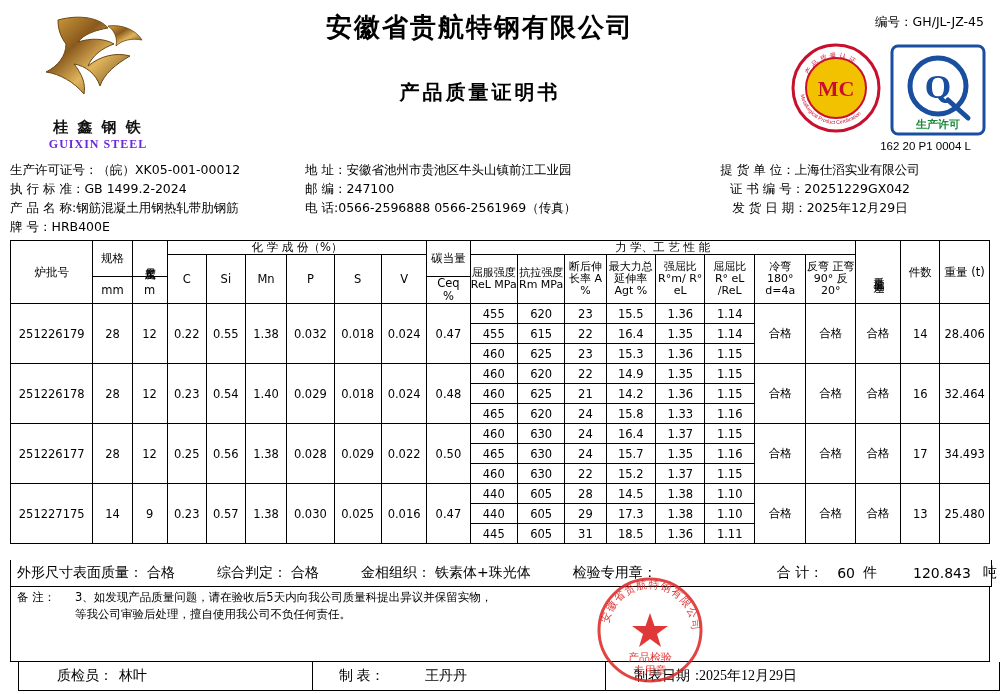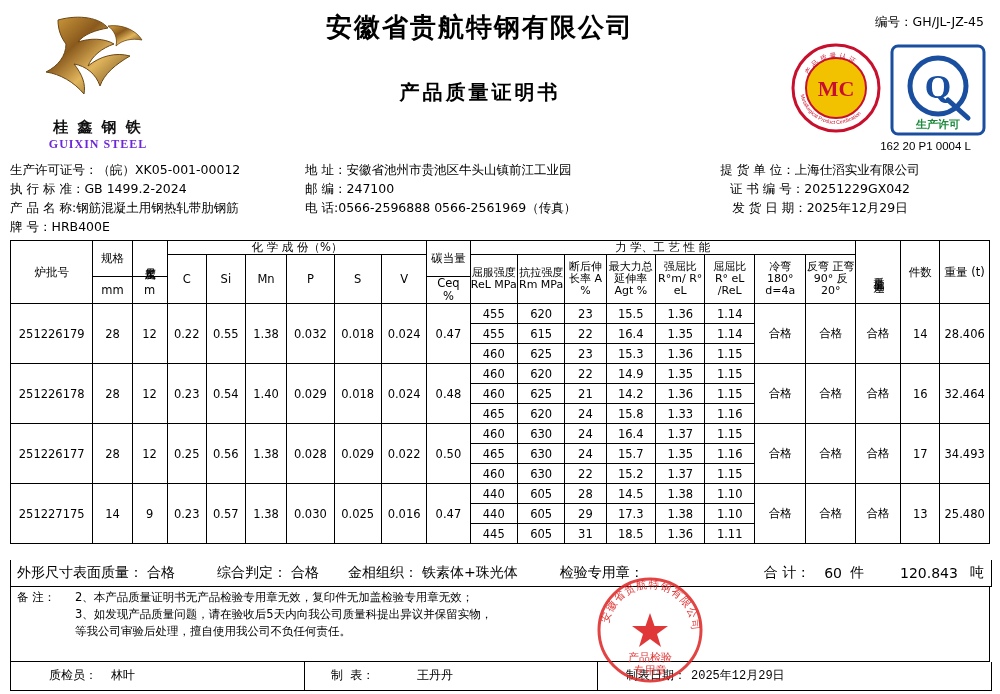--- a/index.html
+++ b/index.html
@@ -52,21 +52,21 @@
   .fl1{top:560px;height:26px;}
   .fl1 .inner{display:flex;align-items:center;height:26px;font-family:"DejaVu Sans",sans-serif;font-size:14px;}
   .fl1 .inner span{white-space:nowrap;}
 
   .notes{position:absolute;left:10px;top:586px;width:980px;height:76px;border:1px solid #000;border-top:none;font-family:"DejaVu Sans",sans-serif;font-size:11.5px;line-height:17px;padding:3px 6px 0 6px;box-sizing:border-box;}
   .notes .t{display:flex;}
   .notes .t .k{width:58px;flex:none;}
   .notes ol{margin:0;padding:0;list-style:none;}
   .notes li{white-space:nowrap;}
 
-  .signrow{position:absolute;left:10px;top:662px;width:980px;height:28px;border:1px solid #000;border-top:none;font-family:Liberation Mono, monospace;font-size:12px;}
+  .signrow{position:absolute;left:18px;top:662px;width:980px;height:28px;border:1px solid #000;border-top:none;font-family:Liberation Serif, serif;font-size:14px;}
   .signrow .cell{position:absolute;top:0;height:28px;line-height:28px;}
   .signrow .div{position:absolute;top:0;height:28px;border-left:1px solid #000;}
 
   .red-seal{position:absolute;left:595px;top:575px;width:110px;height:110px;}
 </style>
 </head>
 <body>
 
 <div class="page">
 
@@ -396,36 +396,35 @@
       </tr>
     </tbody>
   </table>
 
   <div class="footer-line fl1" style="position:absolute;">
     <div class="inner">
       <span style="margin-left:6px;">外形尺寸表面质量：</span>
       <span style="margin-left:4px;">合格</span>
       <span style="margin-left:42px;">综合判定：</span>
       <span style="margin-left:4px;">合格</span>
-      <span style="margin-left:29px;">金相组织：</span>
+      <span style="margin-left:42px;">金相组织：</span>
       <span style="margin-left:4px;">铁素体+珠光体</span>
       <span style="margin-left:42px;">检验专用章：</span>
       <span style="margin-left:120px;">合 计：</span>
       <span style="margin-left:14px;">60</span>
       <span style="margin-left:8px;">件</span>
       <span style="margin-left:36px;">120.843</span>
       <span style="margin-left:12px;">吨</span>
     </div>
   </div>
 
   <div class="notes">
     <div class="t">
       <div class="k">备 注：</div>
       <ol>
-        <li>2、本产品质量证明书无产品检验专用章无效，复印件无加盖检验专用章无效；</li>
         <li>3、如发现产品质量问题，请在验收后5天内向我公司质量科提出异议并保留实物，</li>
         <li>    等我公司审验后处理，擅自使用我公司不负任何责任。</li>
       </ol>
     </div>
   </div>
 
   <div class="signrow">
     <div class="div" style="left:293px;"></div>
     <div class="div" style="left:586px;"></div>
     <div class="cell" style="left:38px;">质检员：</div>

